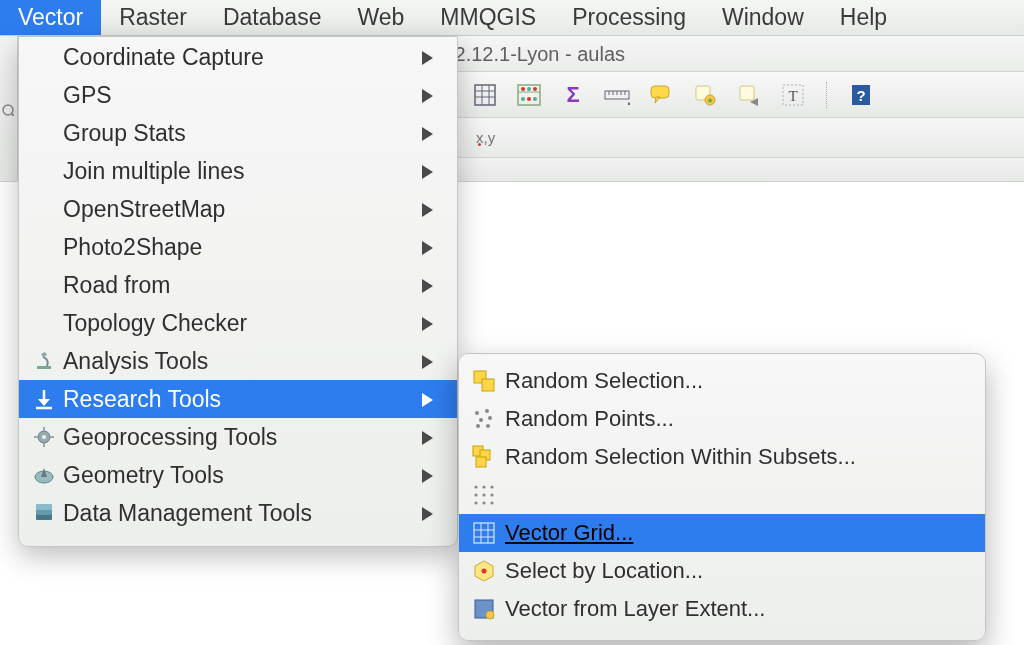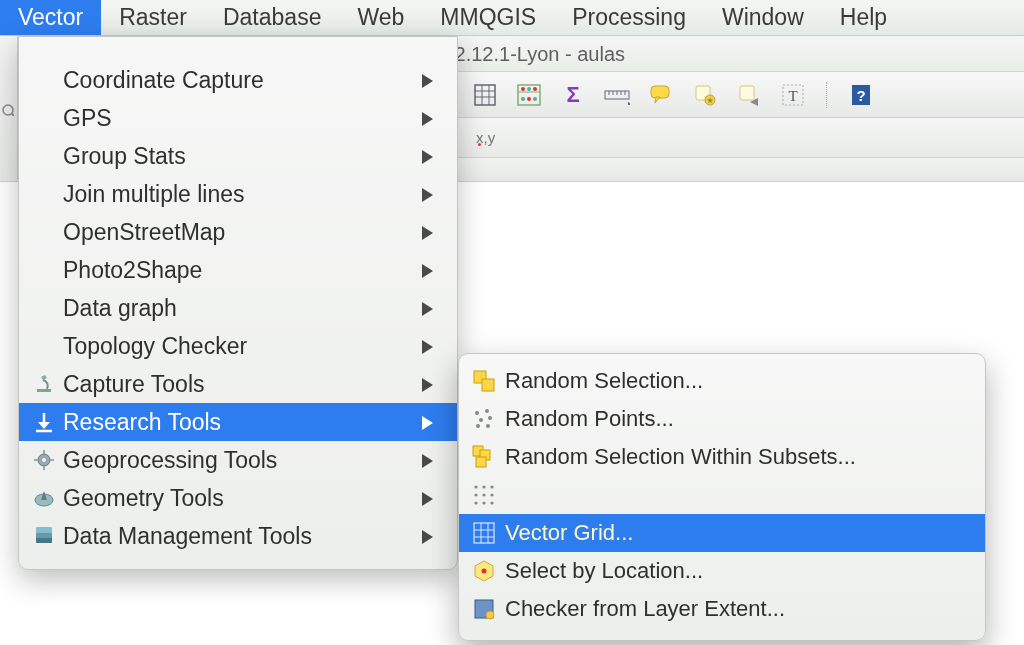--- a/index.html
+++ b/index.html
@@ -74,21 +74,21 @@
   
   .dropdown {
     position: absolute;
     left: 18px;
     top: 36px;
     width: 440px;
     background: linear-gradient(#f6f7f6, #edefec);
     border: 1px solid #c4c6c4;
     border-radius: 0 0 10px 10px;
     box-shadow: 0 10px 28px rgba(0,0,0,0.25);
-    padding: 24px 0 14px 0;
+    padding: 1px 0 14px 0;
   }
   .dd-item {
     display: flex;
     align-items: center;
     height: 38px;
     padding: 0 18px 0 44px;
     font-size: 23px;
     color: #2f2f2f;
     position: relative;
   }
@@ -121,21 +121,21 @@
   }
   .sub-item {
     display: flex;
     align-items: center;
     height: 38px;
     padding: 0 18px 0 46px;
     font-size: 22px;
     color: #2f2f2f;
     position: relative;
   }
-  .sub-item.selected { background: #2e7def; color: #fef9c3; }
+  .sub-item.selected { background: #2e7def; color: #000000; text-decoration: underline; }
   .sub-item .mini-icon {
     position: absolute; left: 12px;
     width: 26px; height: 26px;
     display: flex; align-items: center; justify-content: center;
   }
 
   
   .arrow svg { width: 11px; height: 14px; }
 
   
@@ -280,41 +280,41 @@
           <polygon points="0,0 11,7 0,14" fill="#4a4a4a"></polygon>
         </svg></span>
   </div>
   <div class="dd-item">
     <span>Photo2Shape</span>
     <span class="arrow"><svg>
           <polygon points="0,0 11,7 0,14" fill="#4a4a4a"></polygon>
         </svg></span>
   </div>
   <div class="dd-item">
-    <span>Data graph</span>
+    <span>Road from</span>
     <span class="arrow"><svg>
           <polygon points="0,0 11,7 0,14" fill="#4a4a4a"></polygon>
         </svg></span>
   </div>
   <div class="dd-item">
     <span>Topology Checker</span>
     <span class="arrow"><svg>
           <polygon points="0,0 11,7 0,14" fill="#4a4a4a"></polygon>
         </svg></span>
   </div>
 
   <div class="dd-item">
     <span class="mini-icon">
       <svg width="22" height="22">
           <rect x="4" y="16" width="14" height="3" fill="#7a8"></rect>
           <path d="M8 4 L12 2 L14 5 L10 7 Z" fill="#8aa"></path>
           <path d="M10 7 C14 8 16 12 14 16" fill="none" stroke="#789" stroke-width="2"></path>
         </svg>
     </span>
-    <span>Capture Tools</span>
+    <span>Analysis Tools</span>
     <span class="arrow"><svg>
           <polygon points="0,0 11,7 0,14" fill="#4a4a4a"></polygon>
         </svg></span>
   </div>
 
   <div class="dd-item selected">
     <span class="mini-icon">
       <svg width="22" height="22">
           <line x1="11" y1="2" x2="11" y2="13" stroke="#fff" stroke-width="2.5"></line>
           <polygon points="5,11 17,11 11,18" fill="#fff"></polygon>
@@ -445,15 +445,15 @@
     </span>
     <span>Select by Location...</span>
   </div>
   <div class="sub-item">
     <span class="mini-icon">
       <svg width="24" height="24">
           <rect x="3" y="3" width="18" height="18" fill="#6b93c8" stroke="#3a5a88"></rect>
           <circle cx="18" cy="18" r="4" fill="#f9c749" stroke="#caa42a"></circle>
         </svg>
     </span>
-    <span>Checker from Layer Extent...</span>
+    <span>Vector from Layer Extent...</span>
   </div>
 </div>
 
 </body></html>

